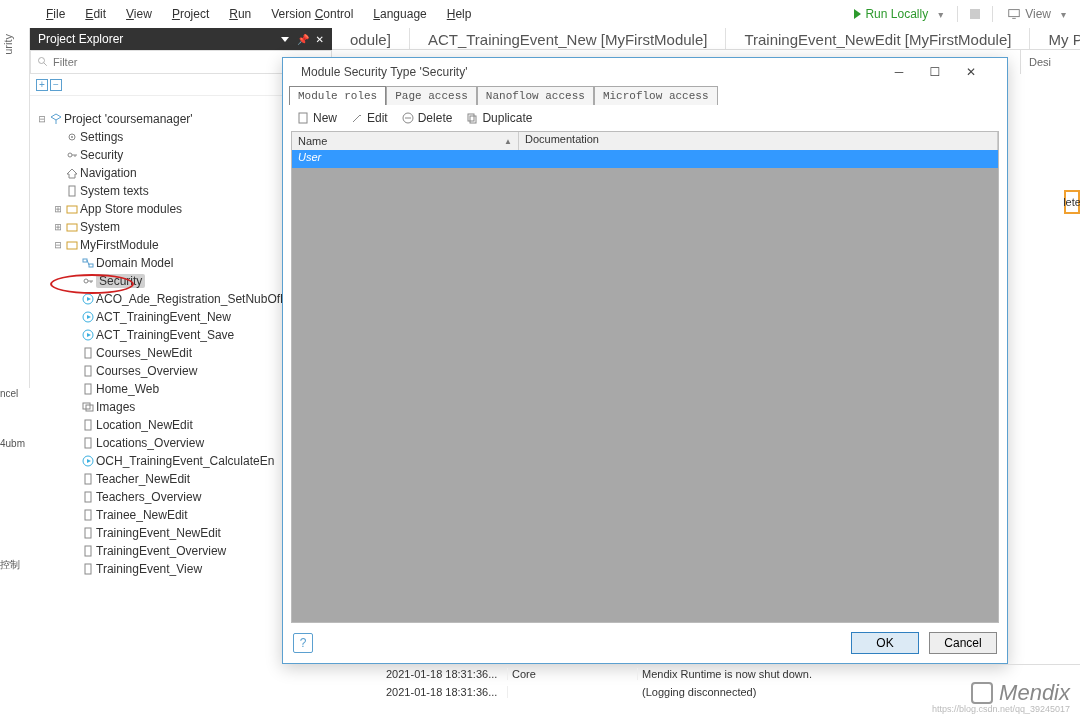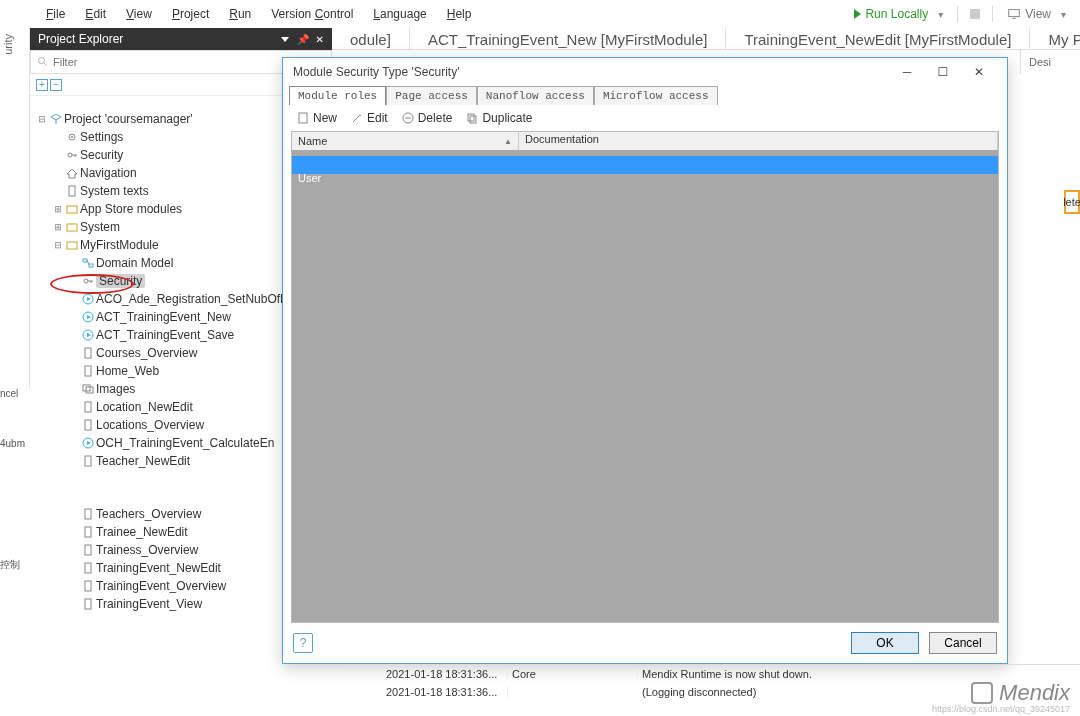--- a/index.html
+++ b/index.html
@@ -42,37 +42,37 @@
 .tree-node.highlighted .label { background:#d0d0d0; padding:0 3px; border-radius:2px; }
 .circle-mark { position:absolute; border:2px solid #d02020; border-radius:50%/50%; pointer-events:none; }
 
 .right-col { position:absolute; top:50px; right:0; width:60px; }
 .right-col .sidetab { padding:6px 8px; font-size:11px; color:#666; border-left:1px solid #ddd; }
 .delete-btn-bg { position:absolute; right:0; top:190px; width:16px; height:24px; border:2px solid #f0a030; background:#fff; display:flex; align-items:center; justify-content:center; font-size:11px; }
 
 .left-frags { position:absolute; left:0; width:30px; font-size:10px; color:#555; }
 
 .dialog-overlay { position:absolute; top:57px; left:282px; width:726px; height:607px; background:#fff; border:1px solid #5ba0d0; box-shadow:0 4px 16px rgba(0,0,0,0.2); display:flex; flex-direction:column; }
-.dialog-title { height:28px; display:flex; align-items:center; padding:0 10px; font-size:12px; color:#444;gap:28px; }
+.dialog-title { height:28px; display:flex; align-items:center; padding:0 18px; font-size:12px; color:#444;gap:28px; }
 .dialog-title .winbtns { margin-left:auto; display:flex; gap:0; }
 .dialog-title .winbtn { width:36px; height:24px; display:flex; align-items:center; justify-content:center; cursor:pointer; }
 .dlg-tabs { display:flex; padding:0 6px; gap:0; }
 .dlg-tab { padding:3px 8px; font-family: "Courier New", monospace; font-size:11px; border:1px solid #aaa; border-bottom:none; background:#f5f5f5; color:#555; cursor:pointer; }
 .dlg-tab.active { background:#fff; border-color:#888; }
 .dlg-toolbar { display:flex; align-items:center; gap:2px; padding:4px 8px; }
 .dlg-toolbar .tbtn { display:inline-flex; align-items:center; gap:4px; padding:2px 6px; cursor:pointer; font-size:12px; }
 .dlg-toolbar .tbtn svg { width:12px; height:12px; }
-.dlg-table { flex:1; margin:0 8px; border:1px solid #bbb; background:#a8a8a8; display:flex; flex-direction:column;gap:6px; }
+.dlg-table { flex:1; margin:0 8px; border:1px solid #bbb; background:#a8a8a8; display:flex; flex-direction:column; }
 .dlg-thead { display:flex; background:#f0f0f0; height:18px; font-family:"Courier New",monospace; font-size:11px; }
 .dlg-thead .col { border-right:1px solid #ccc; padding:1px 6px; }
 .dlg-thead .col.name { width:227px; display:flex; align-items:center; }
 .dlg-thead .col.name .sort { margin-left:auto; font-size:8px; color:#777; }
 .dlg-thead .col.doc { flex:1; }
 .dlg-row { display:flex; height:18px; background:#3399ff; color:#fff; font-family:"Courier New",monospace; font-size:11px; }
-.dlg-row .cell { padding:16px 6px; }
+.dlg-row .cell { padding:1px 6px;font-style:italic; }
 .dlg-row .cell.name { width:227px; }
 .dlg-footer { height:40px; display:flex; align-items:center; padding:0 10px; gap:10px; }
 .dlg-footer .help { width:20px; height:20px; border:1px solid #5ba0d0; border-radius:2px; display:flex; align-items:center; justify-content:center; color:#5ba0d0; cursor:pointer; }
 .dlg-footer .spacer { flex:1; }
 .dlg-footer button { width:68px; height:22px; border:1px solid #888; background:#eee; cursor:pointer; font-size:12px; }
 .dlg-footer button.ok { border:1px solid #3080c0; background:#dceaf5; }
 
 .console { position:absolute; left:342px; right:0; top:664px; height:36px; border-top:1px solid #ddd; font-family:"Courier New",monospace; font-size:11px; }
 .console .crow { display:flex; height:18px; align-items:center; }
 .console .crow .c1 { width:40px; border-right:1px solid #eee; }
@@ -278,20 +278,29 @@
       </span>
       <span class="label">ACT_TrainingEvent_Save</span>
     </div>
     <div class="tree-node" style="padding-left: 38px;">
       <span class="exp"></span>
       <span class="ico">
         <svg viewBox="0 0 12 12">
           <rect x="3" y="1" width="6" height="10" fill="none" stroke="#888"></rect>
         </svg>
       </span>
+      <span class="label">Courses_NewEdit</span>
+    </div>
+    <div class="tree-node" style="padding-left: 38px;">
+      <span class="exp"></span>
+      <span class="ico">
+        <svg viewBox="0 0 12 12">
+          <rect x="3" y="1" width="6" height="10" fill="none" stroke="#888"></rect>
+        </svg>
+      </span>
       <span class="label">Courses_Overview</span>
     </div>
     <div class="tree-node" style="padding-left: 38px; text-align: center;">
       <span class="exp"></span>
       <span class="ico">
         <svg viewBox="0 0 12 12">
           <rect x="3" y="1" width="6" height="10" fill="none" stroke="#888"></rect>
         </svg>
       </span>
       <span class="label">Home_Web</span>
@@ -336,46 +345,37 @@
     </div>
     <div class="tree-node" style="padding-left: 38px;">
       <span class="exp"></span>
       <span class="ico">
         <svg viewBox="0 0 12 12">
           <rect x="3" y="1" width="6" height="10" fill="none" stroke="#888"></rect>
         </svg>
       </span>
       <span class="label">Teacher_NewEdit</span>
     </div>
-    <div class="tree-node" style="padding-left: 38px; margin-top: 35px;">
+    <div class="tree-node" style="padding-left: 38px;">
       <span class="exp"></span>
       <span class="ico">
         <svg viewBox="0 0 12 12">
           <rect x="3" y="1" width="6" height="10" fill="none" stroke="#888"></rect>
         </svg>
       </span>
       <span class="label">Teachers_Overview</span>
     </div>
     <div class="tree-node" style="padding-left: 38px;">
       <span class="exp"></span>
       <span class="ico">
         <svg viewBox="0 0 12 12">
           <rect x="3" y="1" width="6" height="10" fill="none" stroke="#888"></rect>
         </svg>
       </span>
       <span class="label">Trainee_NewEdit</span>
-    </div>
-    <div class="tree-node" style="padding-left: 38px;">
-      <span class="exp"></span>
-      <span class="ico">
-        <svg viewBox="0 0 12 12">
-          <rect x="3" y="1" width="6" height="10" fill="none" stroke="#888"></rect>
-        </svg>
-      </span>
-      <span class="label">Trainess_Overview</span>
     </div>
     <div class="tree-node" style="padding-left: 38px;">
       <span class="exp"></span>
       <span class="ico">
         <svg viewBox="0 0 12 12">
           <rect x="3" y="1" width="6" height="10" fill="none" stroke="#888"></rect>
         </svg>
       </span>
       <span class="label">TrainingEvent_NewEdit</span>
     </div>

